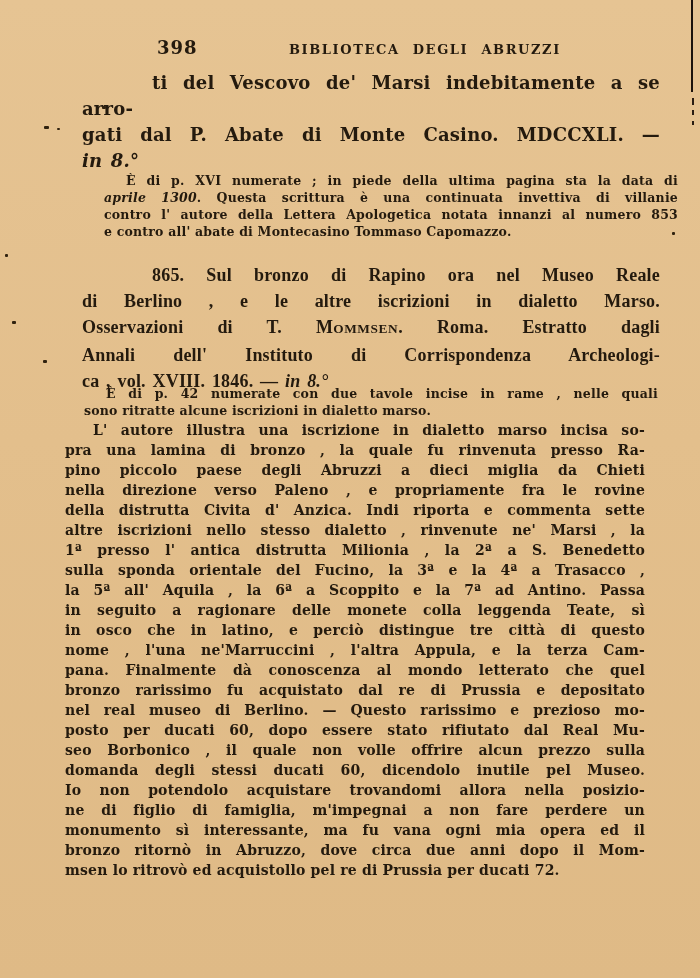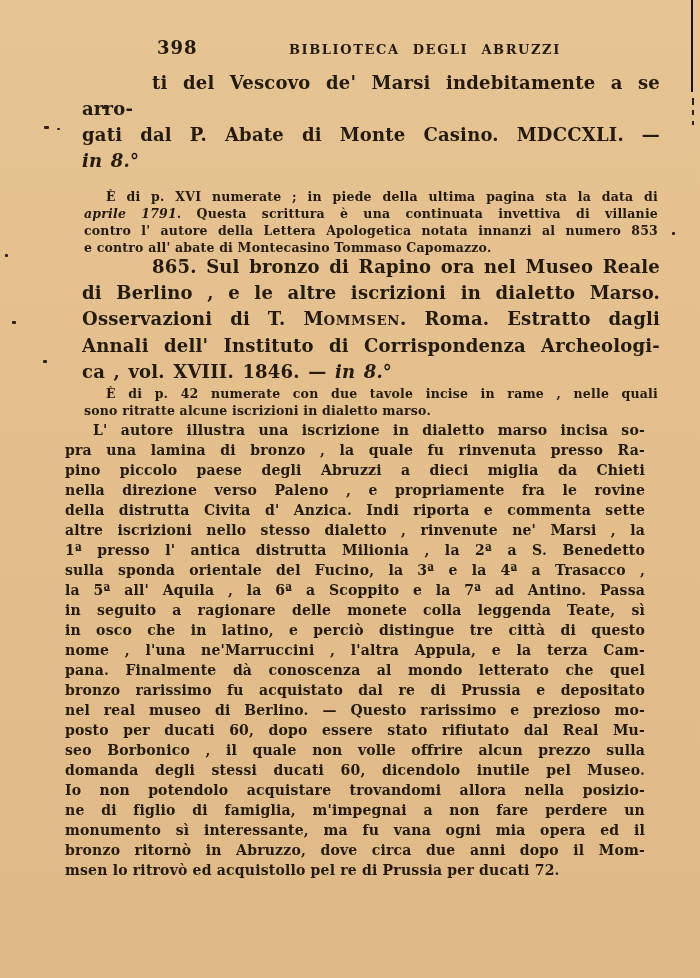--- a/index.html
+++ b/index.html
@@ -38,30 +38,30 @@
   .entry {
     left: 82px; width: 578px;
     font-size: 18px;
     font-weight: bold;
     line-height: 26px;
     word-spacing: 2px;
     letter-spacing: 0.2px;
   }
   .entry .line:first-child { text-indent: 70px; }
   .e864 { top: 70px; }
-  .e865 { top: 254px; }
+  .e865 { top: 262px; font-family: Liberation Serif, serif; }
   .note {
     left: 84px; width: 574px;
     font-size: 12.5px;
     font-weight: bold;
     line-height: 17px;
     letter-spacing: 0.2px;
   }
   .note .line:first-child { text-indent: 22px; }
-  .n864 { top: 188px; }
+  .n864 { top: 172px; margin-left: 20px; }
   .n865 { top: 385px; }
   .desc {
     left: 65px; width: 580px;
     font-size: 14px;
     font-weight: bold;
     line-height: 20px;
     letter-spacing: 0.2px;
     top: 420px;
   }
   .desc .line:first-child { text-indent: 28px; }
@@ -89,21 +89,21 @@
   <span class="runtitle">BIBLIOTECA DEGLI ABRUZZI</span>
 
   <div class="para entry e864">
       <div class="line"><span>ti del Vescovo de' Marsi indebitamente a se arro-</span></div>
       <div class="line"><span>gati dal P. Abate di Monte Casino. MDCCXLI. —</span></div>
       <div class="line"><span class="it">in 8.°</span></div>
     </div>
 
   <div class="para note n864">
       <div class="line"><span>È di p. XVI numerate ; in piede della ultima pagina sta la data di</span></div>
-      <div class="line"><span class="it">aprile 1791</span><span>. Questa scrittura è una continuata invettiva di villanie</span></div>
+      <div class="line"><span class="it">aprile 1300</span><span>. Questa scrittura è una continuata invettiva di villanie</span></div>
       <div class="line"><span>contro l' autore della Lettera Apologetica notata innanzi al numero 853</span></div>
       <div class="line"><span>e contro all' abate di Montecasino Tommaso Capomazzo.</span></div>
     </div>
 
   <div class="para entry e865">
       <div class="line"><span>865. Sul bronzo di Rapino ora nel Museo Reale</span></div>
       <div class="line"><span>di Berlino , e le altre iscrizioni in dialetto Marso.</span></div>
       <div class="line"><span>Osservazioni di T. M</span><span class="sc">ommsen</span><span>. Roma. Estratto dagli</span></div>
       <div class="line"><span>Annali dell' Instituto di Corrispondenza Archeologi-</span></div>
       <div class="line"><span>ca , vol. XVIII. 1846. — </span><span class="it">in 8.°</span></div>

